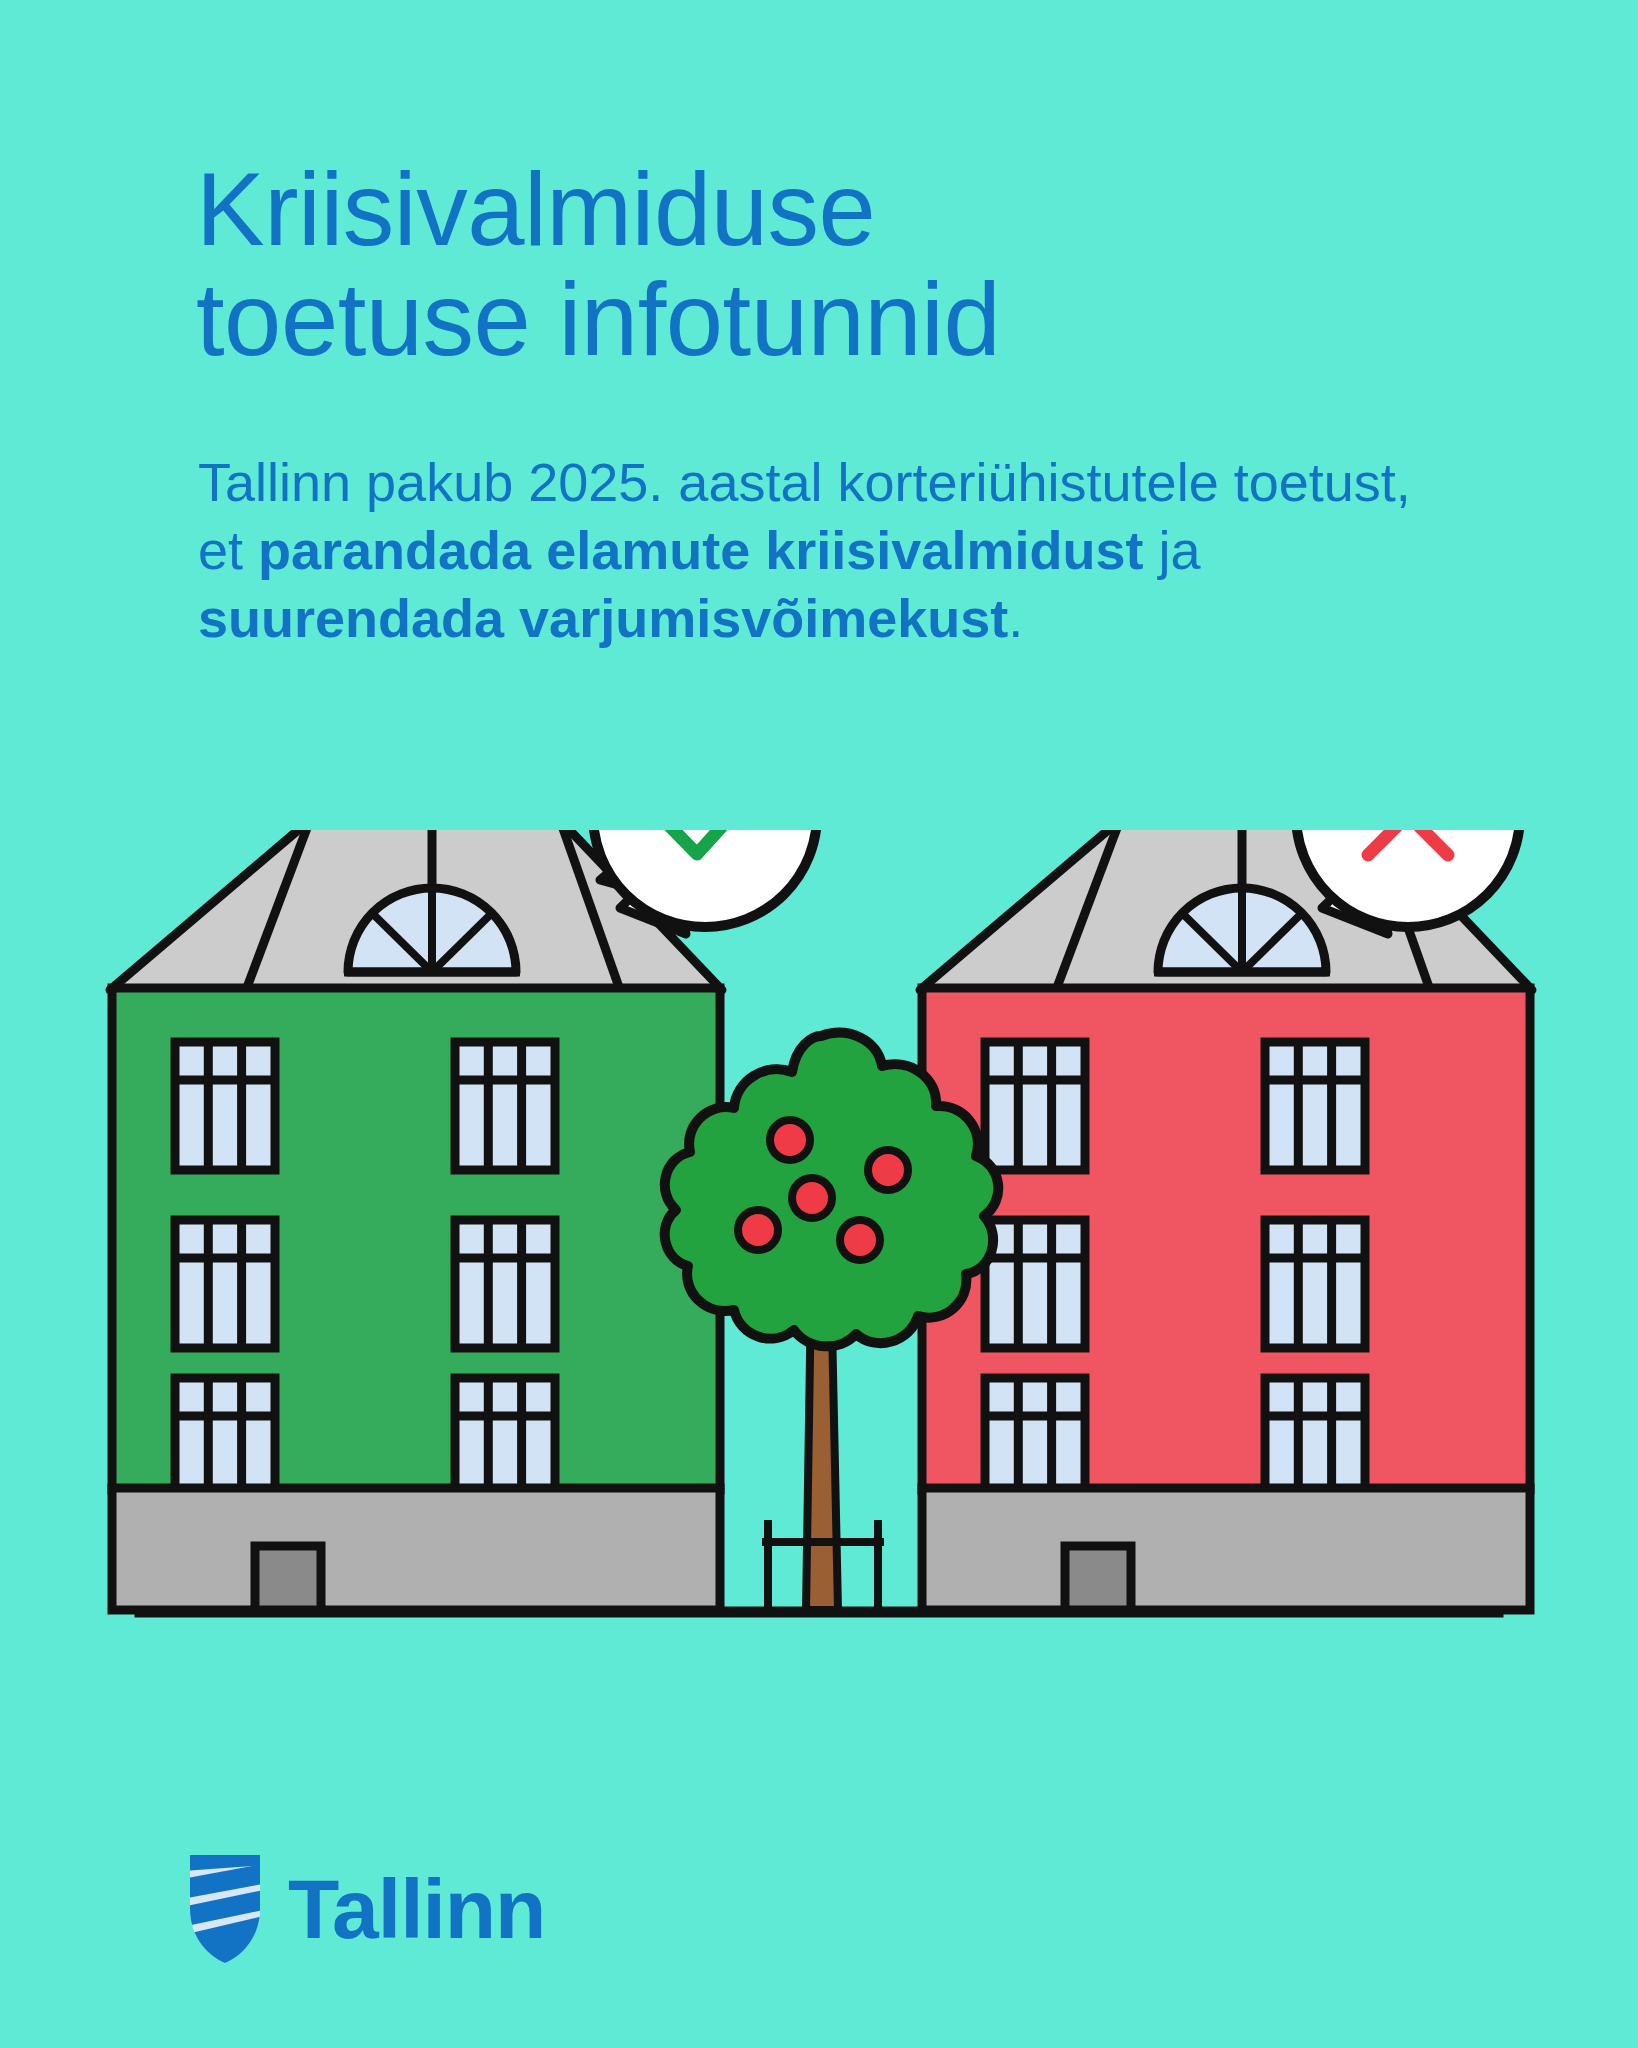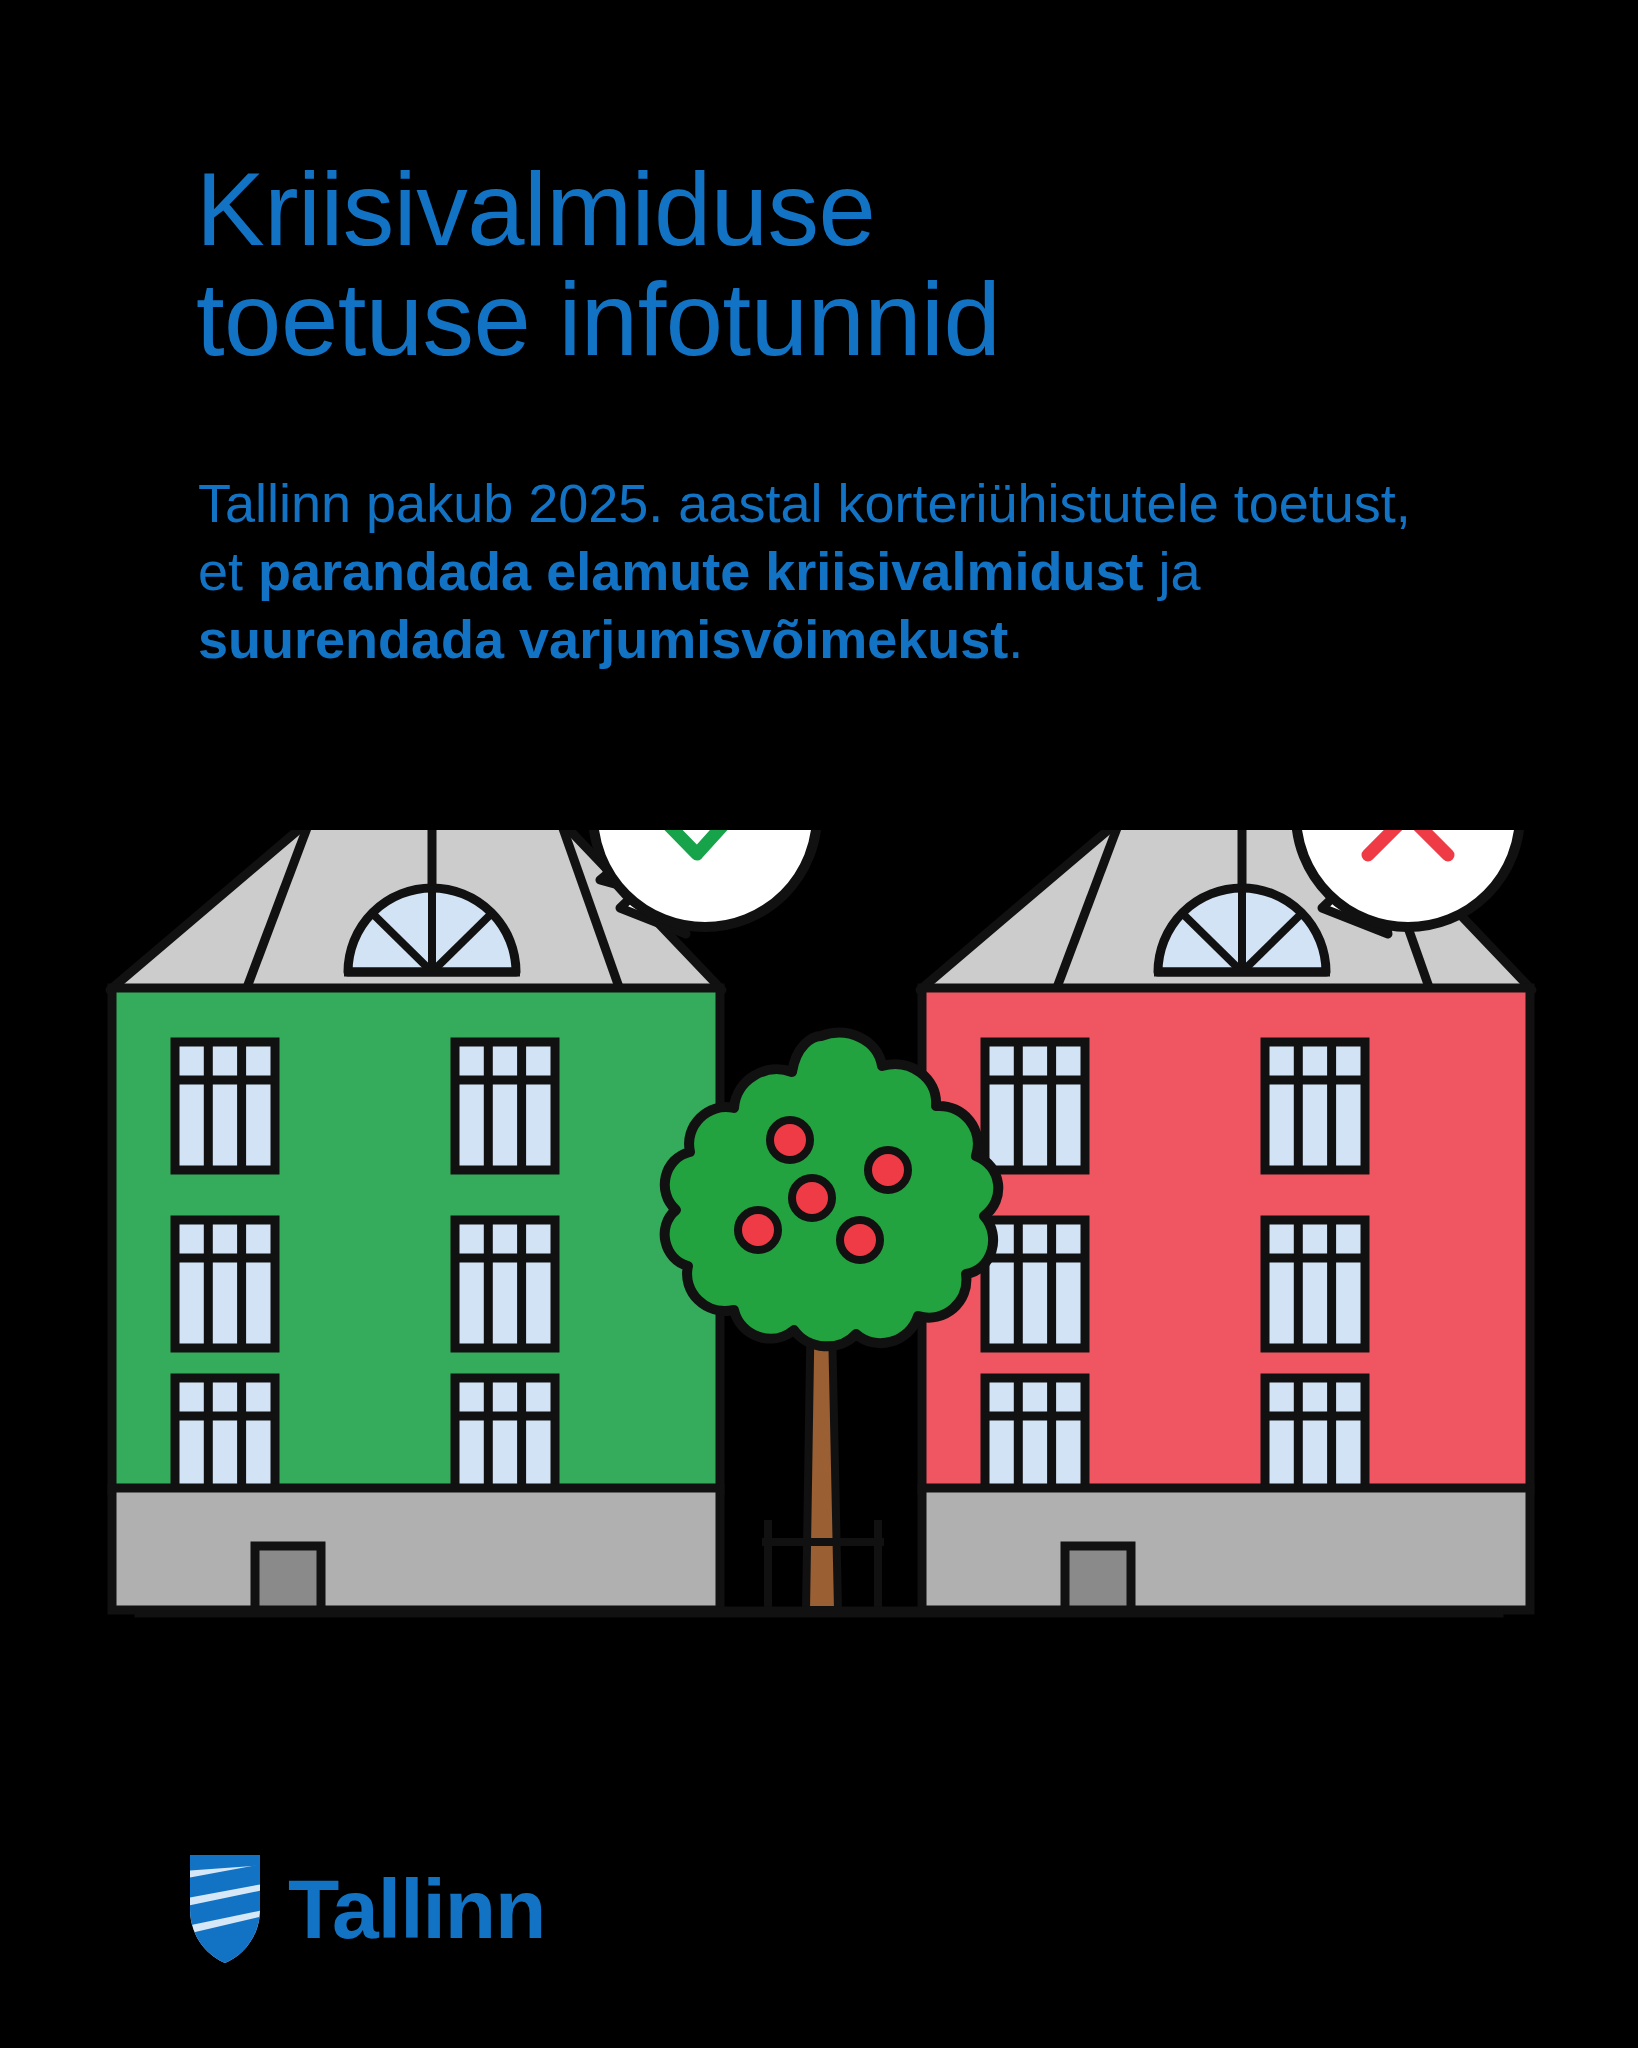--- a/index.html
+++ b/index.html
@@ -11,42 +11,42 @@
     height: 2048px;
     background: #d6e7f7;
     font-family: "Liberation Sans", sans-serif;
     overflow: hidden;
     position: relative;
   }
 
   .poster {
     position: absolute;
     inset: 0;
-    background: #000000;
+    background: #5eead4;
   }
 
   
   .headline {
     position: absolute;
     left: 196px;
     top: 86px;
     width: 1240px;
     color: #1273c4;
     font-size: 103px;
     line-height: 1.07;
     font-weight: 400;
     letter-spacing: -0.5px;
     white-space: pre-line;
   }
 
   
   .body-copy {
     position: absolute;
     left: 198px;
-    top: 469px;
+    top: 448px;
     width: 1260px;
     color: #1273c4;
     font-size: 54px;
     line-height: 1.26;
     font-weight: 400;
   }
   .body-copy b {
     font-weight: 700;
   }
 

